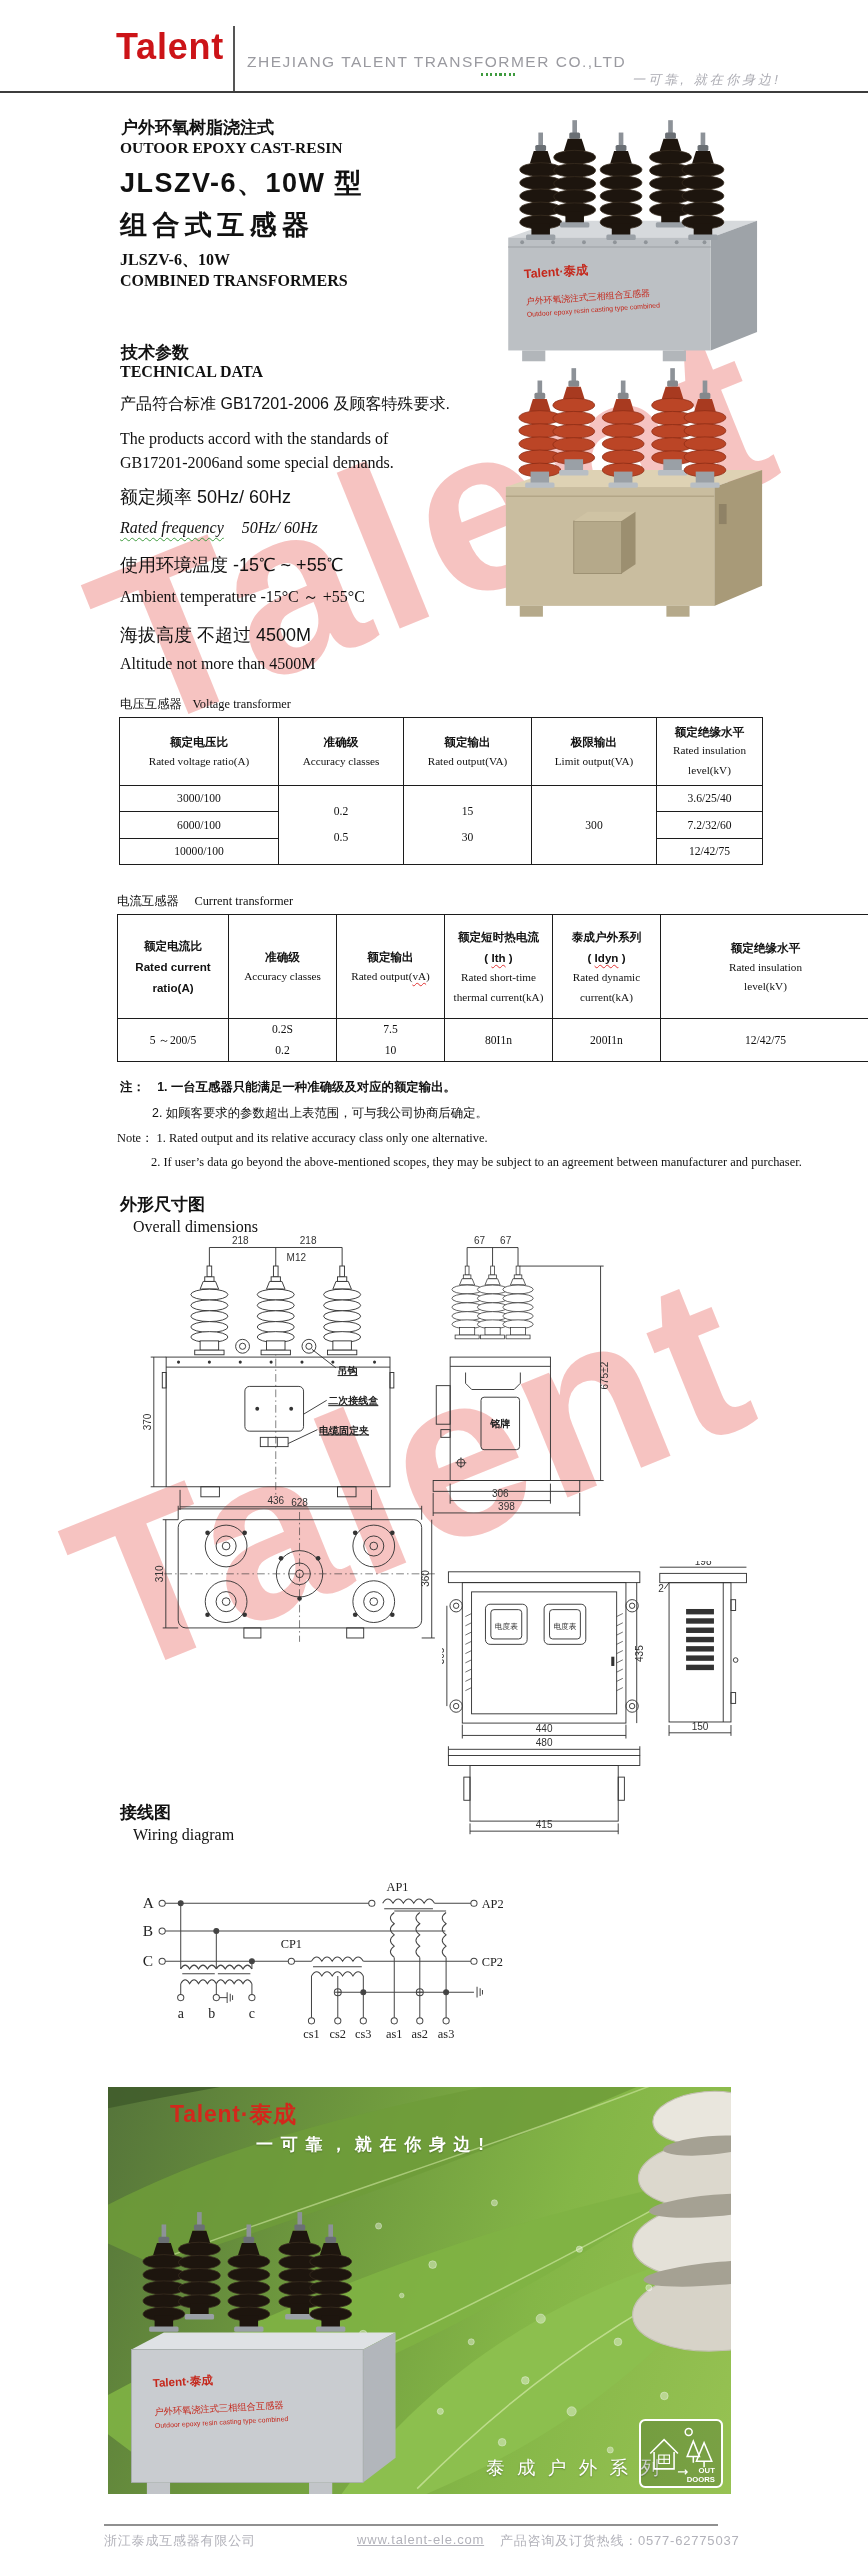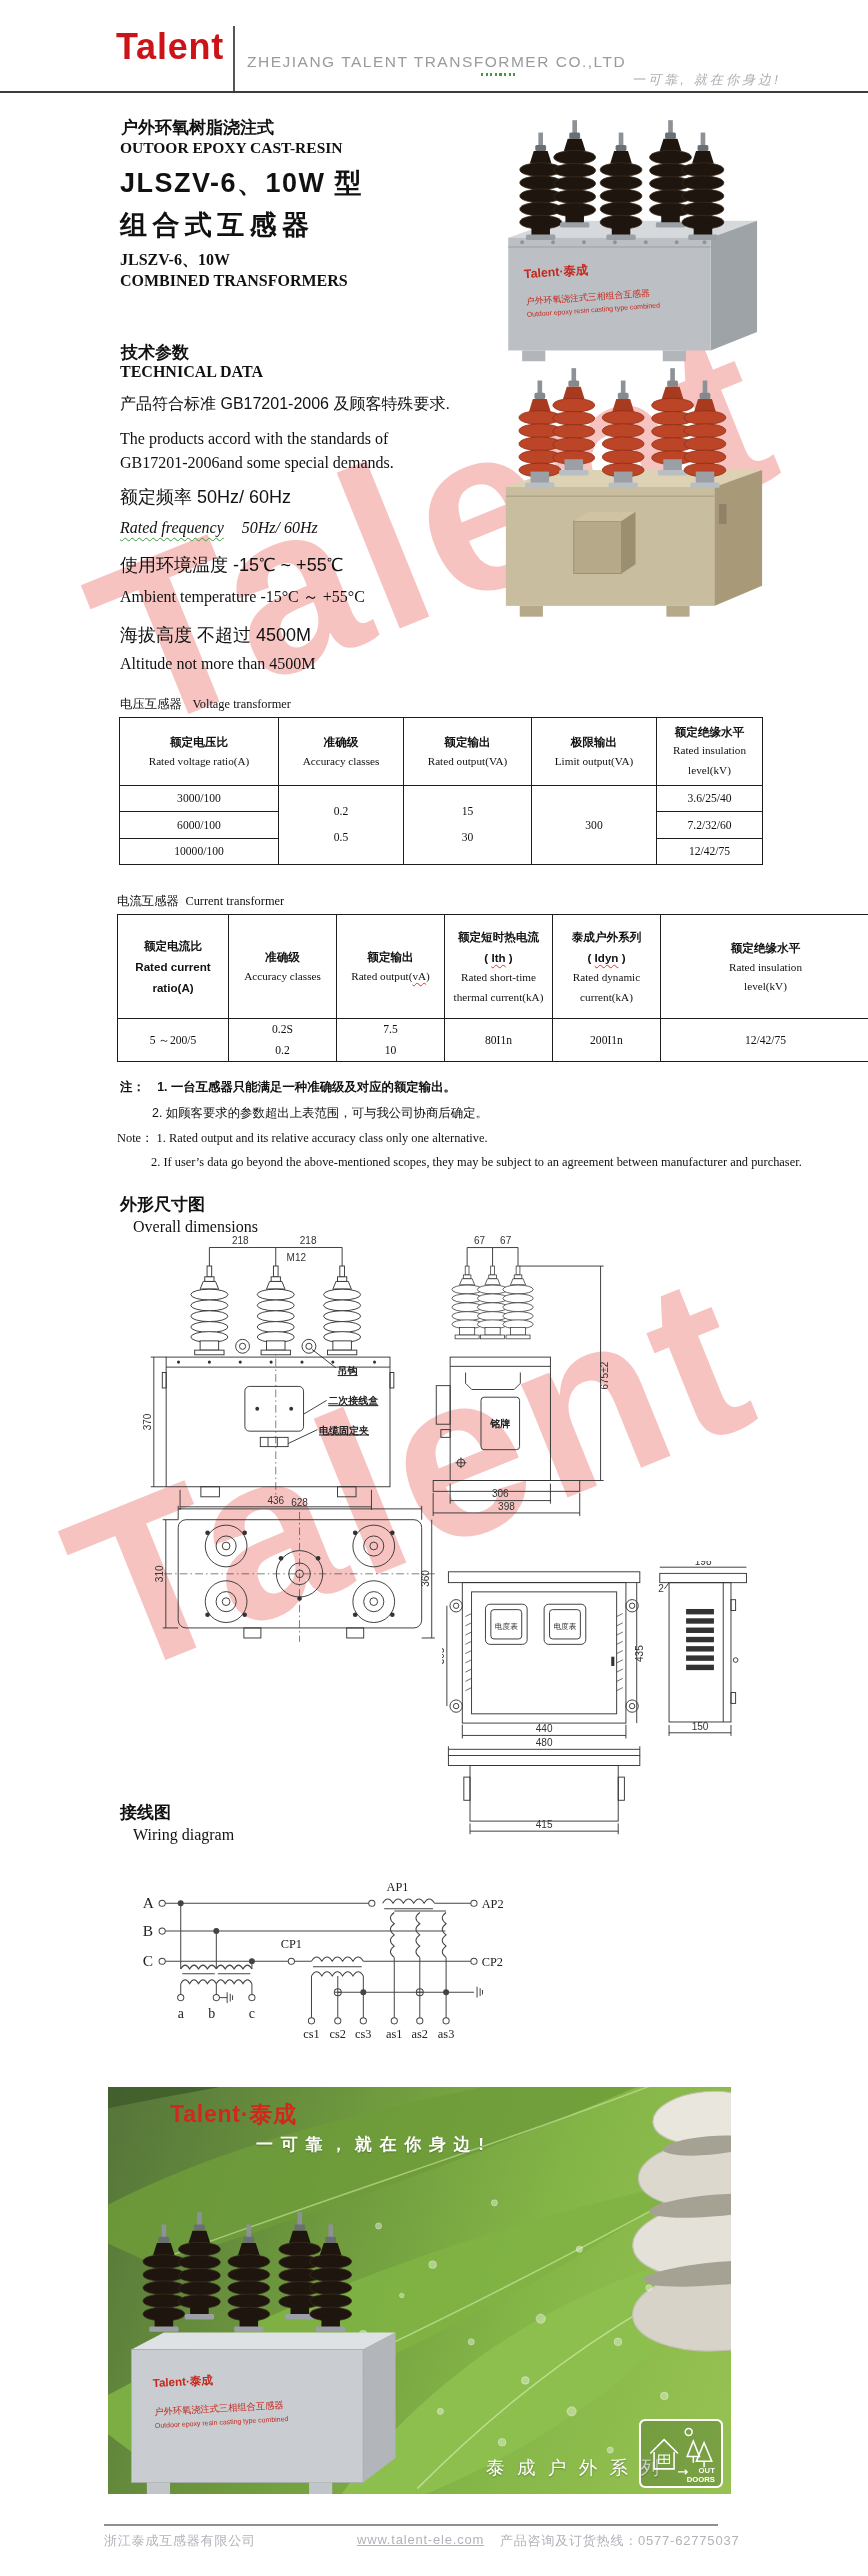--- a/index.html
+++ b/index.html
@@ -216,21 +216,21 @@
       <tr>
         <td class="dcell">10000/100</td>
         <td class="dcell">12/42/75</td>
       </tr>
     </tbody>
       </table>
   </div>
 
   <div class="abs z2" style="left:117px; top:893px; font-size:12.4px;">
     <span>电流互感器</span>
-    <span class="serif" style="margin-left:3px;">Current transformer</span>
+    <span class="serif" style="margin-left:12px;">Current transformer</span>
   </div>
   <div class="abs z2" style="left:117px; top:914px; width:754px; height:148px;">
     <table class="dtable">
       <colgroup>
           <col style="width:111px">
           <col style="width:108px">
           <col style="width:108px">
           <col style="width:108px">
           <col style="width:108px">
           <col>

